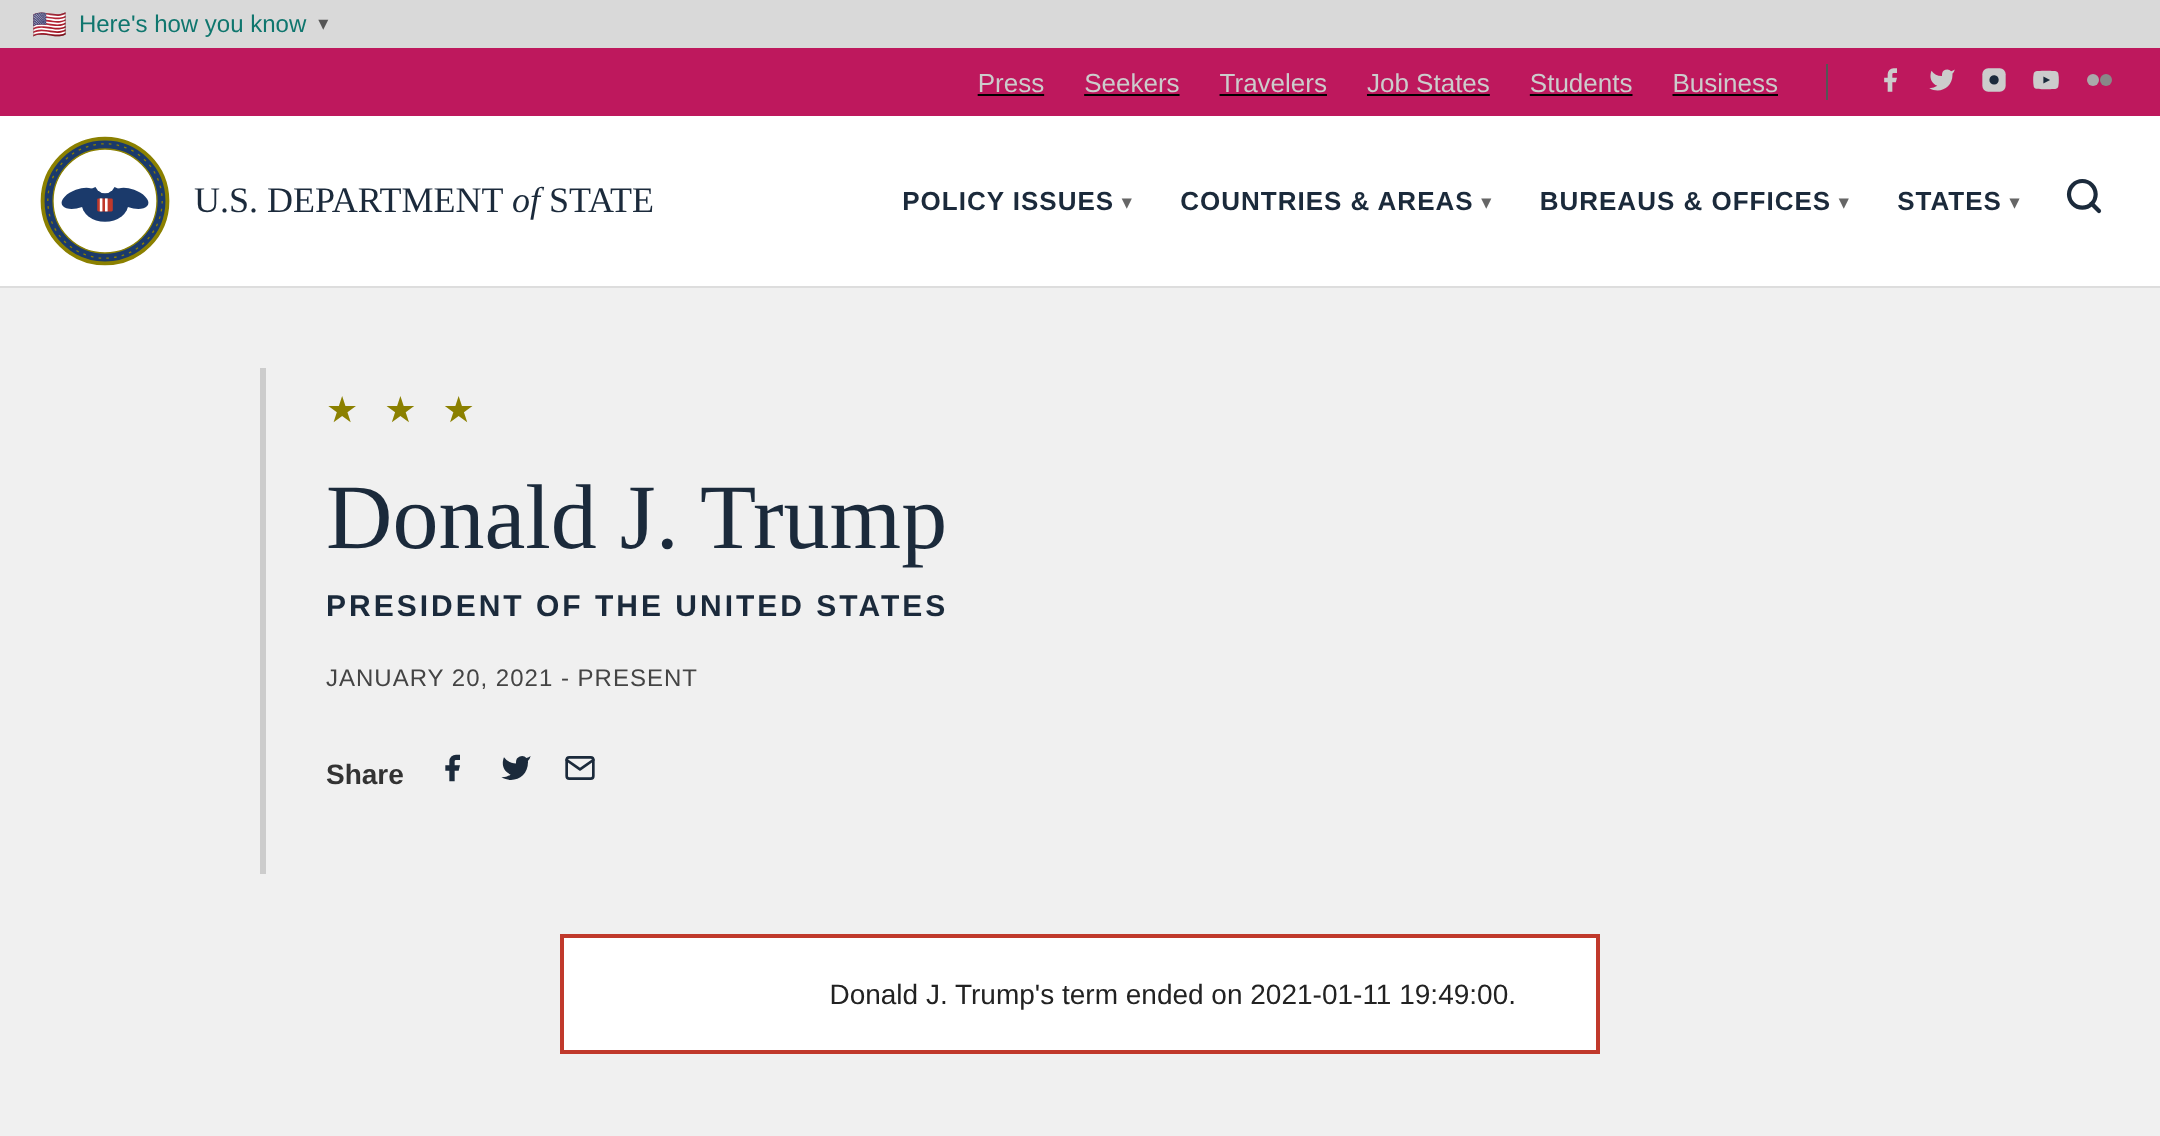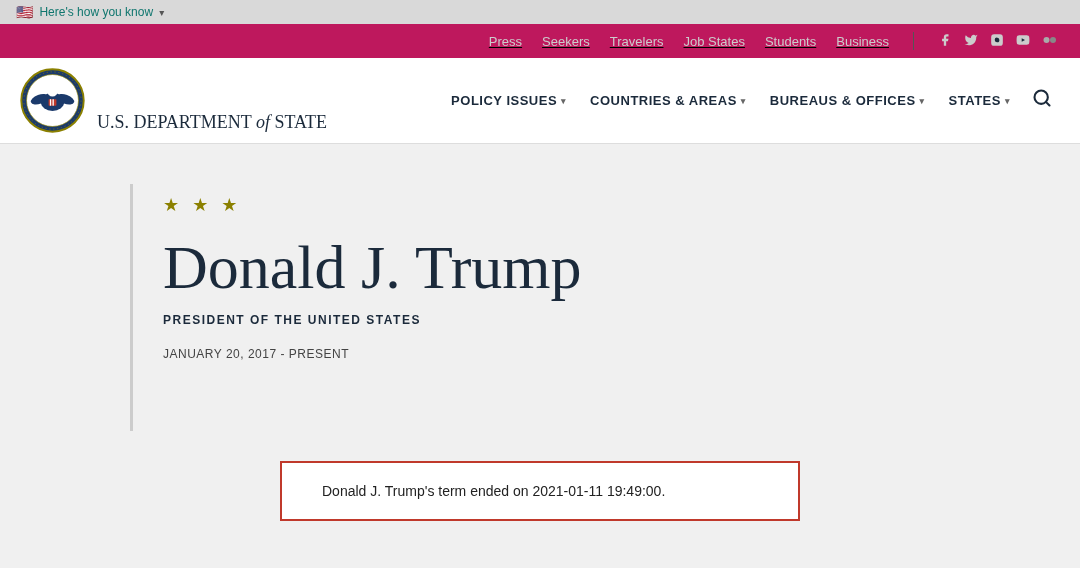--- a/index.html
+++ b/index.html
@@ -56,21 +56,21 @@
     .header {
       background: #fff;
       padding: 10px 20px;
       display: flex;
       align-items: center;
       justify-content: space-between;
       border-bottom: 1px solid #ddd;
     }
     .logo-area {
       display: flex;
-      align-items: flex-end;
+      align-items: center;
       gap: 12px;
     }
     .seal {
       width: 65px;
       height: 65px;
     }
     .dept-name {
       font-size: 18px;
       color: #1b2a3b;
       font-family: Georgia, serif;
@@ -128,28 +128,28 @@
 
     .stars {
       color: #8b8000;
       font-size: 18px;
       letter-spacing: 4px;
       margin-bottom: 16px;
     }
 
     .person-name {
       font-family: Georgia, 'Times New Roman', serif;
-      font-size: 62px;
+      font-size: 46px;
       color: #1b2a3b;
       font-weight: normal;
       margin-bottom: 10px;
     }
 
     .person-title {
-      font-size: 12px;
+      font-size: 15px;
       font-weight: bold;
       color: #1b2a3b;
       letter-spacing: 1.5px;
       margin-bottom: 20px;
     }
 
     .date-range {
       font-size: 12px;
       color: #444;
       letter-spacing: 0.5px;
@@ -185,21 +185,21 @@
     }
 
     .alert-box {
       border: 2px solid #c0392b;
       background: #fff;
       padding: 20px 40px;
       font-size: 14px;
       color: #222;
       max-width: 520px;
       width: 100%;
-      text-align: left;
+      text-align: right;
     }
   </style>
 </head>
 <body>
 
 <div class="top-banner">
   <span class="flag">🇺🇸</span>
   <a href="#">Here's how you know</a>
   <span class="chevron-down">▾</span>
 </div>
@@ -295,22 +295,41 @@
     </button>
   </nav>
 </div>
 
 <div class="content-area">
   <div class="content-inner">
     <div class="article-container">
       <div class="stars">★ ★ ★</div>
       <h1 class="person-name">Donald J. Trump</h1>
       <div class="person-title">PRESIDENT OF THE UNITED STATES</div>
-      <div class="date-range">JANUARY 20, 2017 - PRESENT</div>
-
+      <div class="date-range">JANUARY 20, 2021 - PRESENT</div>
+
+      <div class="share-row">
+        <span class="share-label">Share</span>
+        <a href="#" class="share-icon">
+          <svg width="16" height="16" viewBox="0 0 24 24" fill="currentColor">
+              <path d="M18 2h-3a5 5 0 0 0-5 5v3H7v4h3v8h4v-8h3l1-4h-4V7a1 1 0 0 1 1-1h3z"></path>
+            </svg>
+        </a>
+        <a href="#" class="share-icon">
+          <svg width="16" height="16" viewBox="0 0 24 24" fill="currentColor">
+              <path d="M23 3a10.9 10.9 0 0 1-3.14 1.53 4.48 4.48 0 0 0-7.86 3v1A10.66 10.66 0 0 1 3 4s-4 9 5 13a11.64 11.64 0 0 1-7 2c9 5 20 0 20-11.5a4.5 4.5 0 0 0-.08-.83A7.72 7.72 0 0 0 23 3z"></path>
+            </svg>
+        </a>
+        <a href="#" class="share-icon">
+          <svg width="16" height="16" viewBox="0 0 24 24" fill="none" stroke="currentColor" stroke-width="2" stroke-linecap="round" stroke-linejoin="round">
+            <path d="M4 4h16c1.1 0 2 .9 2 2v12c0 1.1-.9 2-2 2H4c-1.1 0-2-.9-2-2V6c0-1.1.9-2 2-2z"></path>
+            <polyline points="22,6 12,13 2,6"></polyline>
+          </svg>
+        </a>
+      </div>
     </div>
   </div>
 
   <div class="alert-container">
     <div class="alert-box">
       <span>Donald J. Trump's term ended on 2021-01-11 19:49:00.</span>
     </div>
   </div>
 </div>
 

